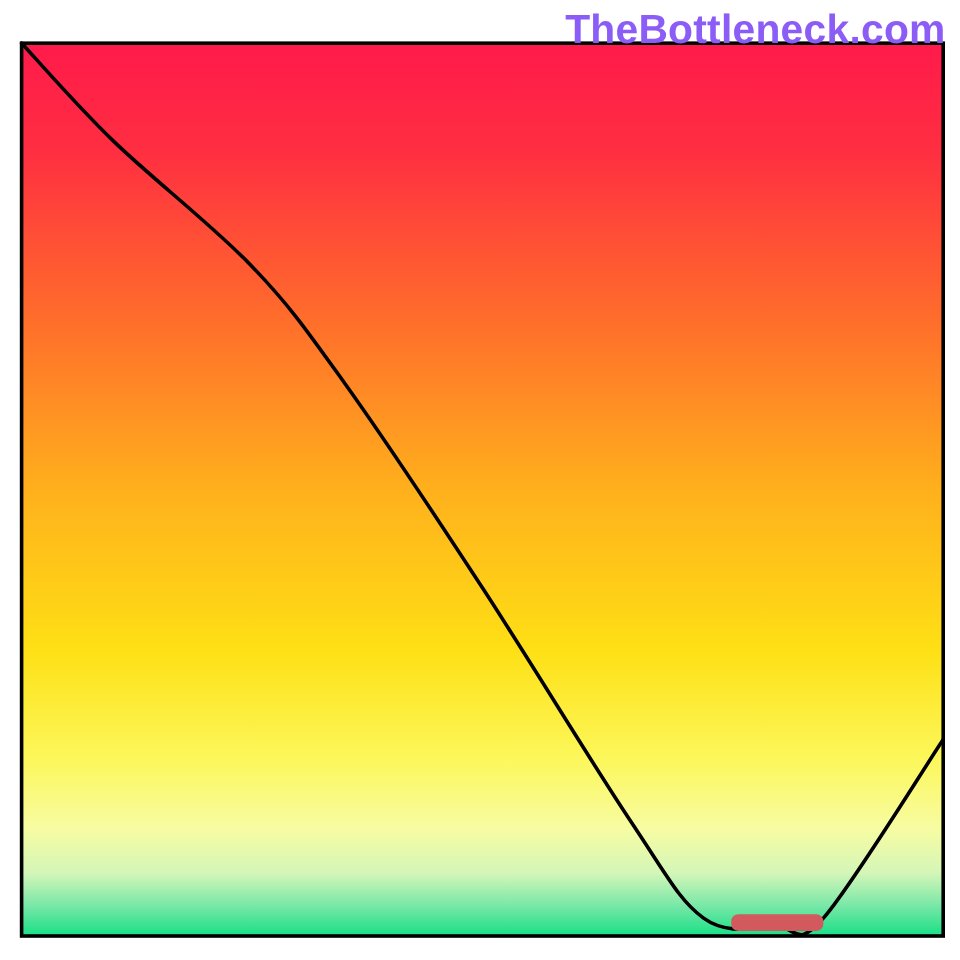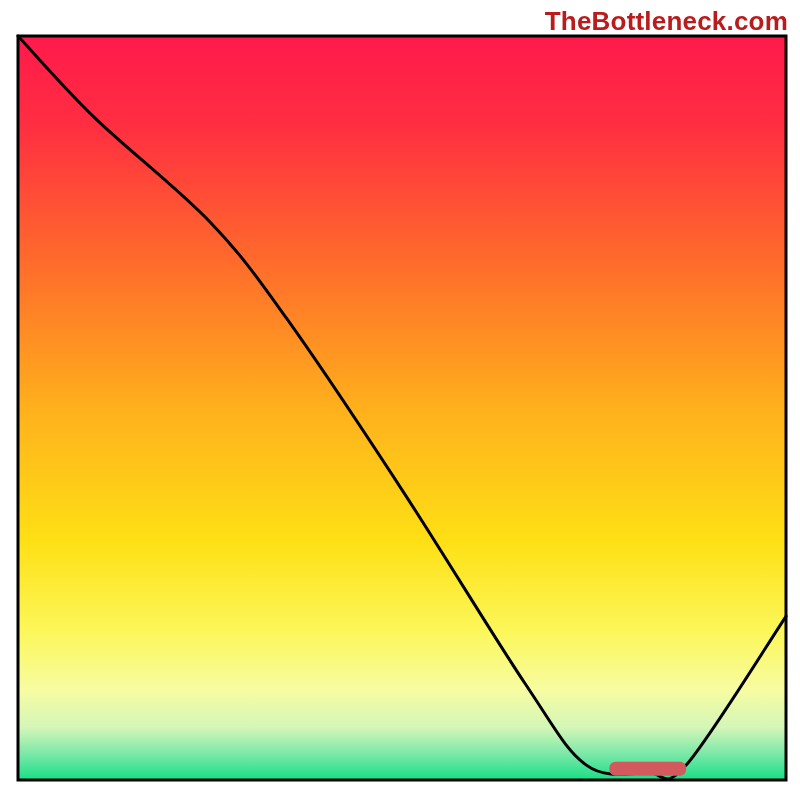--- a/index.html
+++ b/index.html
@@ -12,23 +12,23 @@
   }
   .chart-container {
     position: relative;
     width: 800px;
     height: 800px;
   }
   .watermark {
     position: absolute;
     top: 6px;
     right: 12px;
-    font-size: 26px;
+    font-size: 34px;
     font-weight: 600;
-    color: #b91c1c;
+    color: #8b5cf6;
     letter-spacing: 0.2px;
     z-index: 10;
   }
   svg.plot {
     position: absolute;
     left: 0;
     top: 0;
   }
 </style>
 </head>

